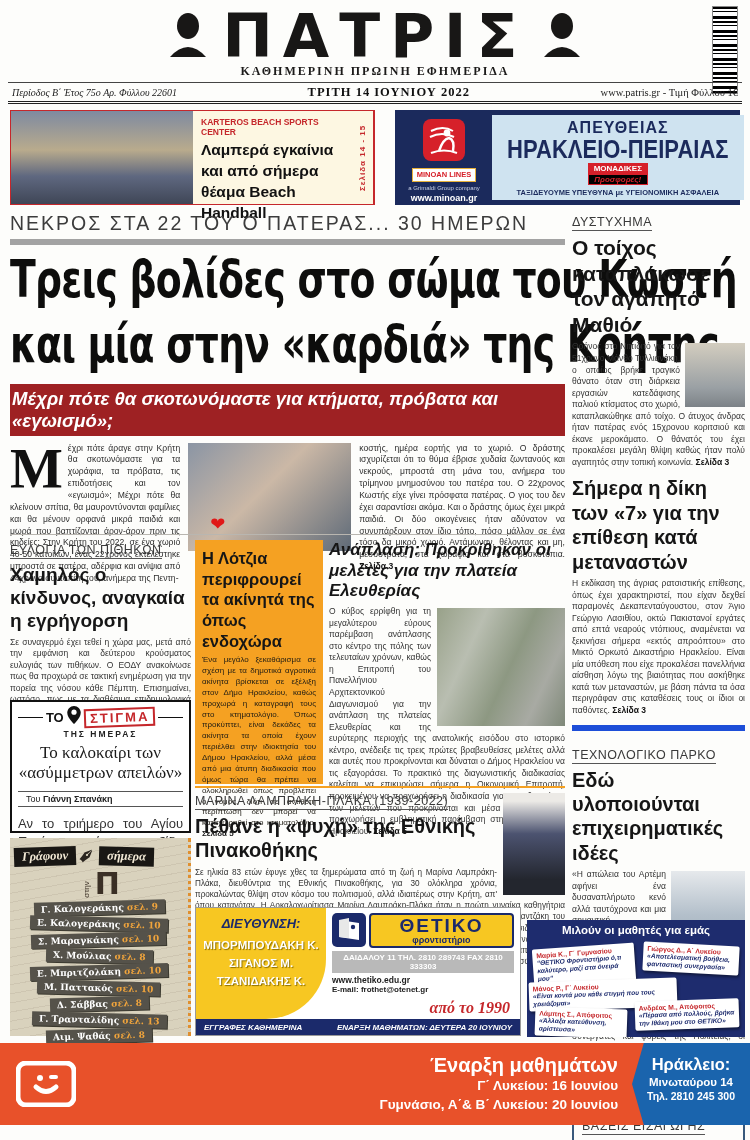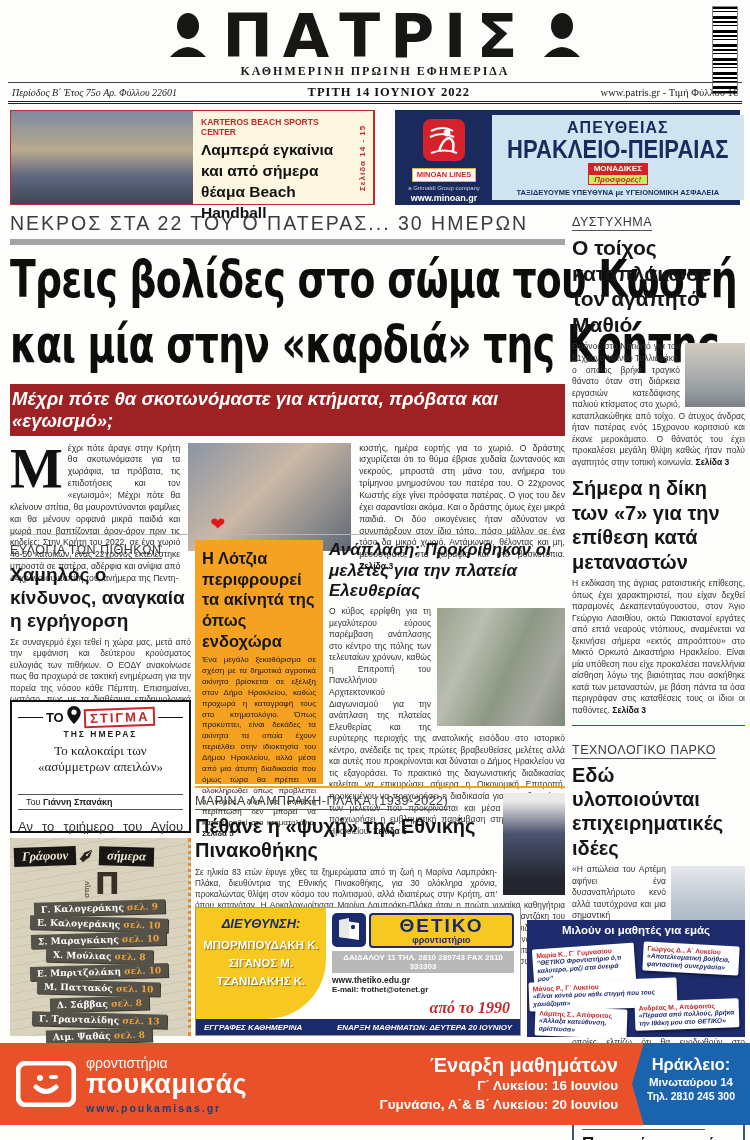--- a/index.html
+++ b/index.html
@@ -33,21 +33,21 @@
   .minoan-logo { width:42px; height:42px; background:#d6202a; border-radius:8px; margin:0 auto 2px; position:relative; }
   .minoan-logo svg { position:absolute; left:4px; top:4px; }
   .minoan-brand { display:inline-block; background:#fff; color:#d6202a; font-weight:800; font-size:7.5px; line-height:1.05; padding:2px 4px; border:1px solid #e8b23a; }
   .minoan-group { font-size:6px; color:#c8d0e6; margin-top:3px; }
   .minoan-site { font-size:9px; font-weight:700; color:#fff; margin-top:2px; }
   .minoan-right { flex:1; background:#cfe3f0; margin-left:4px; text-align:center; padding-top:5px; position:relative; }
   .minoan-l1 { color:#1b2a5c; font-weight:800; font-size:16px; letter-spacing:1px; line-height:1; }
   .minoan-l2 { color:#1b2a5c; font-weight:800; font-size:25px; line-height:1.05; transform:scaleX(0.88); transform-origin:center; white-space:nowrap; }
   .minoan-badge { display:inline-block; margin-top:1px; }
   .minoan-badge .b1 { background:#d6202a; color:#fff; font-weight:800; font-size:8px; padding:1px 6px; display:block; }
-  .minoan-badge .b2 { background:#bef264; border:1px solid #d6202a; color:#d6202a; font-style:italic; font-weight:700; font-size:8px; padding:0 5px; display:block; }
+  .minoan-badge .b2 { background:#000000; border:1px solid #d6202a; color:#d6202a; font-style:italic; font-weight:700; font-size:8px; padding:0 5px; display:block; }
   .minoan-foot { position:absolute; left:0; right:0; bottom:3px; color:#1b2a5c; font-weight:700; font-size:7.5px; }
 
   
   .lead { position:absolute; left:10px; top:212px; width:555px; }
   .kicker { font-size:19.5px; letter-spacing:2px; color:#3c3c3c; font-weight:500; padding-bottom:4px; border-bottom:6px solid #a3a3a3; white-space:nowrap; }
   .headline { margin-top:2px; }
   .headline span { display:block; white-space:nowrap; transform:scaleX(0.74); transform-origin:0 50%; font-family:"DejaVu Sans", sans-serif; font-weight:800; font-size:51px; line-height:1.28; letter-spacing:-1px; color:#0d0d0c; }
   .subhead { margin-top:6px; background:#9e2123; color:#fff; font-style:italic; font-weight:600; font-size:18.5px; text-align:left; padding:4px 2px; }
   .lead-body { display:flex; gap:8px; margin-top:7px; }
   .lead-col { font-size:8.6px; line-height:1.38; color:#2e2e2e; text-align:justify; }
@@ -66,21 +66,21 @@
 
   
   .monkeypox { position:absolute; left:10px; top:540px; width:181px; }
   .monkeypox .shead { font-size:19px; }
   .stigma { position:absolute; left:10px; top:700px; width:181px; height:133px; border:2px solid #111; background:#fff; padding:4px 6px; }
   .stigma-head { display:flex; align-items:center; gap:3px; }
   .stigma-head .hline { flex:1; border-top:1px solid #111; }
   .stigma-to { font-weight:800; font-size:13px; color:#111; }
   .stamp { color:#c5272b; border:2px solid #c5272b; font-weight:800; font-size:13px; letter-spacing:2px; padding:0 4px; transform:rotate(-2deg); }
   .stigma-sub { text-align:center; font-size:8.5px; letter-spacing:2px; font-weight:700; color:#222; margin-top:1px; }
-  .stigma-title { text-align:center; font-family:"Liberation Serif", serif; font-size:13px; color:#1a1a1a; margin-top:4px; border-bottom:1px solid #555; padding-bottom:19px; }
+  .stigma-title { text-align:center; font-family:"Liberation Serif", serif; font-size:17px; color:#1a1a1a; margin-top:4px; border-bottom:1px solid #555; padding-bottom:8px; }
   .stigma-author { font-size:9px; color:#222; padding:2px 0 2px 8px; border-bottom:1px solid #555; }
   .stigma-author b { font-weight:700; }
   .stigma-body { font-size:13px; line-height:1.35; color:#333; text-align:justify; margin-top:8px; }
 
   
   .writers { position:absolute; left:10px; top:838px; width:181px; height:198px; background:#d9d2bd;
     background-image:repeating-linear-gradient(170deg, rgba(120,110,90,0.12) 0 1px, transparent 1px 9px); border-right:3px dotted #e08f2e; padding-top:5px; }
   .writers-top { display:flex; align-items:center; gap:2px; padding:0 4px; }
   .wchip { background:#191714; color:#f3ead6; font-family:"Liberation Serif", serif; font-style:italic; font-weight:700; font-size:12.5px; padding:2px 8px; transform:rotate(-2deg); }
   .wchip.r { transform:rotate(1.5deg); }
@@ -108,21 +108,21 @@
   .marina { position:absolute; left:195px; top:791px; width:370px; height:112px; }
   .marina .shead { font-size:20px; }
   .marina-photo { float:right; width:62px; height:102px; margin:2px 0 2px 6px; background:linear-gradient(180deg,#eceae6 8%,#4c5370 40%,#23262e 85%); }
   .marina .sbody { font-size:8.2px; }
 
   
   .sidebar { position:absolute; left:572px; top:212px; width:173px; }
   .sb-sec { margin-bottom:8px; }
   .accident .shead { font-size:21px; }
   .accident-photo { float:right; width:60px; height:64px; margin:2px 0 2px 5px; background:linear-gradient(180deg,#d3cdbf 0%,#9aa0a4 70%,#7c8287 100%); }
-  .trial { border-bottom:1px solid #1d4ed8; padding-bottom:8px; }
+  .trial { border-bottom:6px solid #1d4ed8; padding-bottom:8px; }
   .trial .shead { font-size:20px; }
   .techpark { padding-top:6px; }
   .techpark .shead { font-size:20px; }
   .techpark-photo { float:right; width:74px; height:96px; margin:2px 0 2px 5px; background:linear-gradient(180deg,#e6e9ec 0%,#b4c0cb 45%,#8fa0ae 100%); }
   .bases { border:2px solid #39597c; padding:6px 8px; margin-top:8px; }
   .bases .shead { font-size:17px; }
 
   
   .thetiko { position:absolute; left:195px; top:907px; width:326px; height:129px; border:1px solid #999; display:flex; flex-direction:column; background:#fff; }
   .thetiko-main { flex:1; display:flex; }
@@ -419,25 +419,20 @@
 
   <div class="banner">
     <div class="pk-logo">
       <svg width="60" height="46" viewBox="0 0 60 46">
           <rect x="2" y="2" width="56" height="42" rx="8" fill="none" stroke="#fff" stroke-width="5"></rect>
           <circle cx="24" cy="17" r="3" fill="#fff"></circle>
           <rect x="33" y="14" width="9" height="4" rx="2" fill="#fff"></rect>
           <path d="M20 26 q10 9 20 0" stroke="#fff" stroke-width="5" fill="none" stroke-linecap="round"></path>
         </svg>
     </div>
-    <div class="pk-text">
-      <div class="pk-top">φροντιστήρια</div>
-      <div class="pk-brand">πουκαμισάς</div>
-      <div class="pk-site">www.poukamisas.gr</div>
-    </div>
     <div class="pk-mid">
       <div class="m1">Έναρξη μαθημάτων</div>
       <div class="m2">Γ΄ Λυκείου: 16 Ιουνίου</div>
       <div class="m3">Γυμνάσιο, Α΄&amp; Β΄ Λυκείου: 20 Ιουνίου</div>
     </div>
     <div class="pk-blue">
       <div class="c1">Ηράκλειο:</div>
       <div class="c2">Μινωταύρου 14</div>
       <div class="c3">Τηλ. 2810 245 300</div>
     </div>

